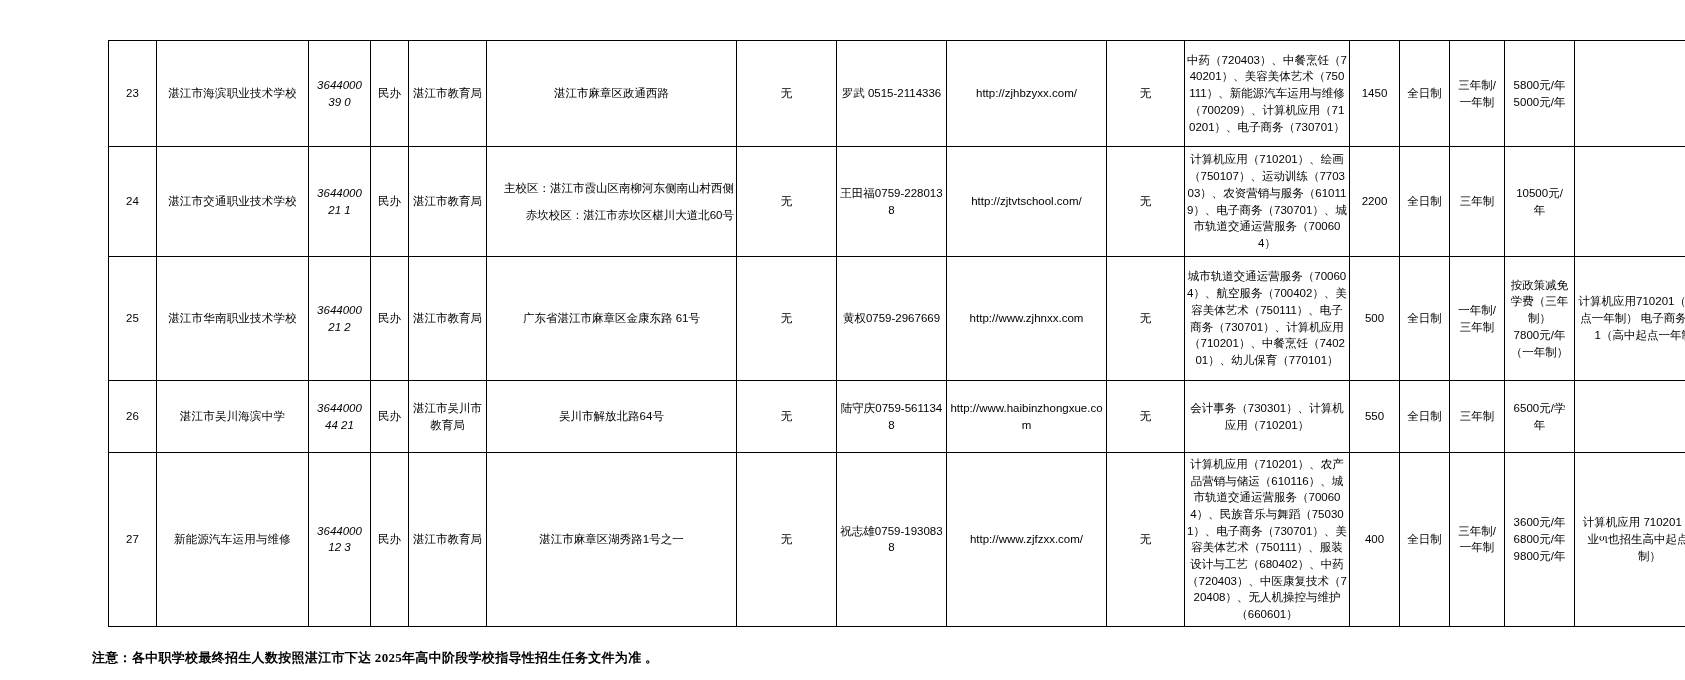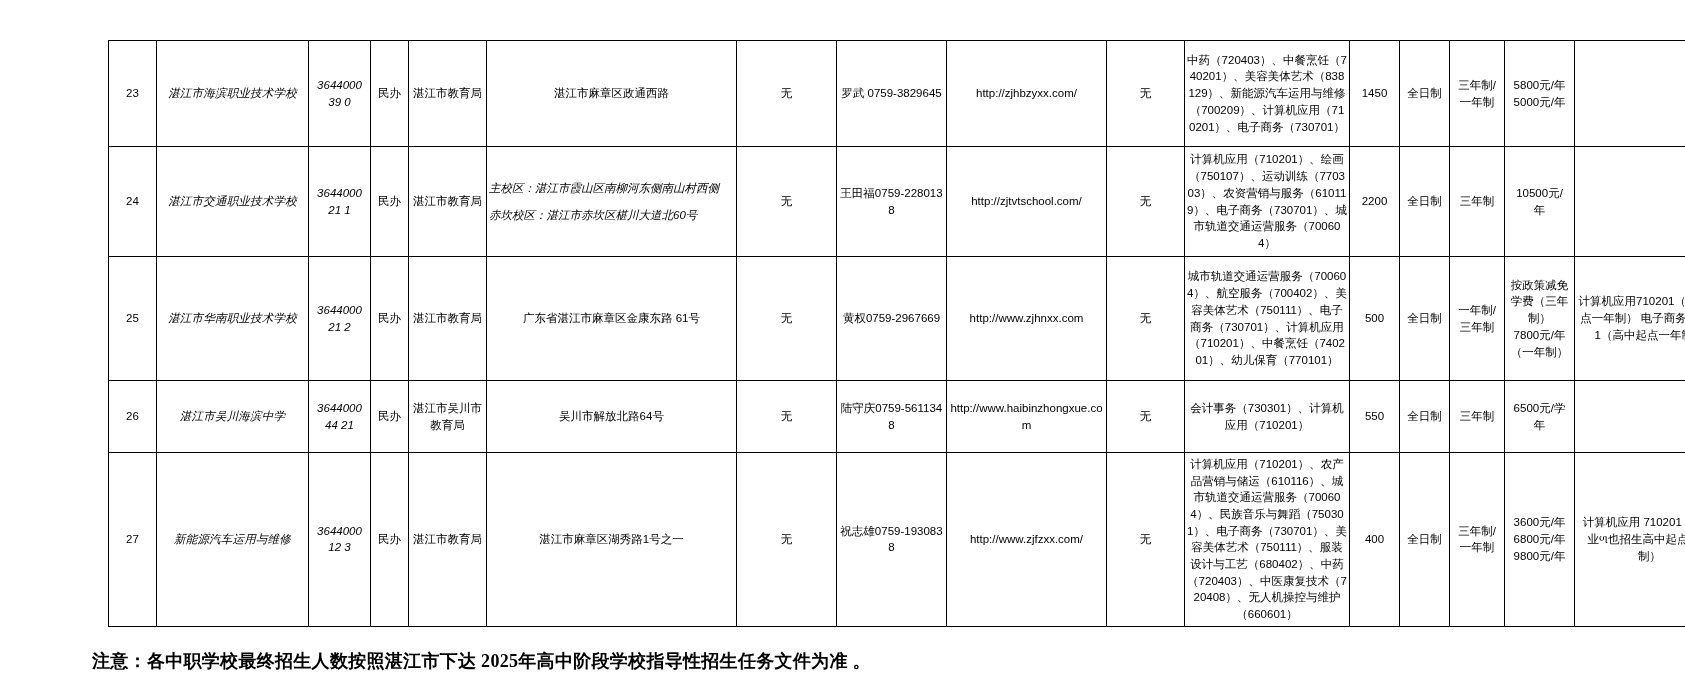--- a/index.html
+++ b/index.html
@@ -34,34 +34,32 @@
     text-align: center;
     font-size: 11.5px;
     line-height: 1.45;
     padding: 3px 2px;
     word-break: break-all;
     color: #000;
   }
   td.school-name {
     font-size: 12px;
     letter-spacing: 0.2px;
-    font-style: italic;
   }
   td.idnum {
     font-size: 12px;
     word-break: break-all;
     font-style: italic;
   }
   td.addr {
     font-size: 11.5px;
     padding: 4px 6px;
   }
   td.addr.multi {
-    text-align: left;
-    font-style: italic;
+    text-align: right;
   }
   td.contact {
     font-size: 11px;
     word-break: break-all;
   }
   td.url {
     font-size: 11.5px;
     word-break: break-all;
     padding: 3px 4px;
   }
@@ -83,21 +81,21 @@
     padding: 4px 5px;
   }
   td.sys {
     font-size: 11.5px;
     line-height: 1.5;
     margin-top: 28px;
   }
   .note {
     margin-left: 92px;
     margin-top: 22px;
-    font-size: 18px;
+    font-size: 13px;
     font-weight: bold;
     font-family: "Liberation Serif", "DejaVu Serif", serif;
     letter-spacing: 0.3px;
   }
   .nl { display: block; }
 </style>
 </head>
 <body>
 
 <div class="page">
@@ -127,24 +125,24 @@
         <td>23</td>
         <td class="school-name">湛江市海滨职业技术学校</td>
         <td class="idnum">
             <span class="nl">3644000</span>
             <span class="nl">39 0</span>
           </td>
         <td>民办</td>
         <td>湛江市教育局</td>
         <td class="addr">湛江市麻章区政通西路</td>
         <td>无</td>
-        <td class="contact">罗武  0759-3829645</td>
+        <td class="contact">罗武  0515-2114336</td>
         <td class="url">http://zjhbzyxx.com/</td>
         <td>无</td>
-        <td class="majors">中药（720403）、中餐烹饪（740201）、美容美体艺术（838129）、新能源汽车运用与维修（700209）、计算机应用（710201）、电子商务（730701）</td>
+        <td class="majors">中药（720403）、中餐烹饪（740201）、美容美体艺术（750111）、新能源汽车运用与维修（700209）、计算机应用（710201）、电子商务（730701）</td>
         <td>1450</td>
         <td>全日制</td>
         <td class="sys">
             <span class="nl">三年制/</span>
             <span class="nl">一年制</span>
           </td>
         <td class="fee">
             <span class="nl">5800元/年</span>
             <span class="nl">5000元/年</span>
           </td>

